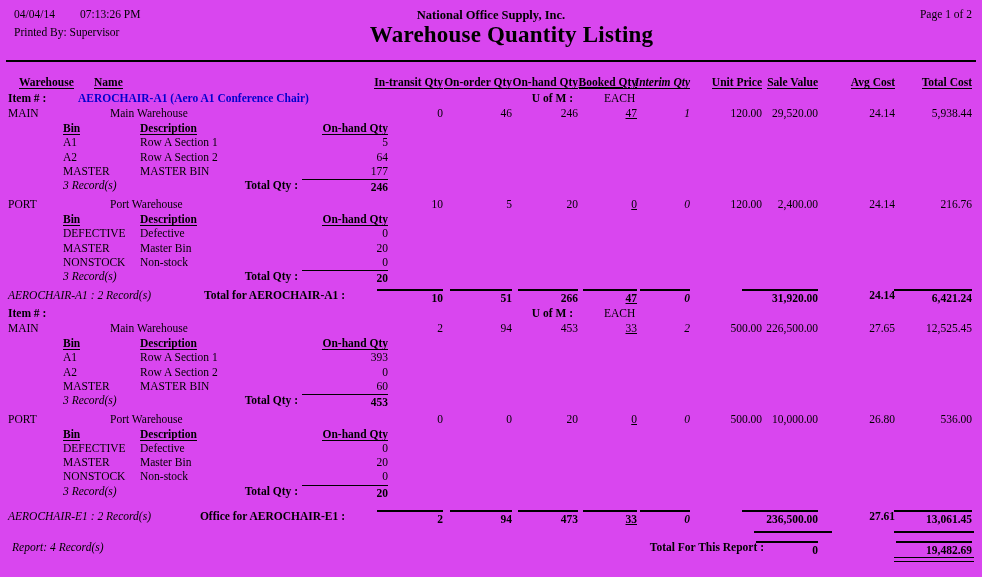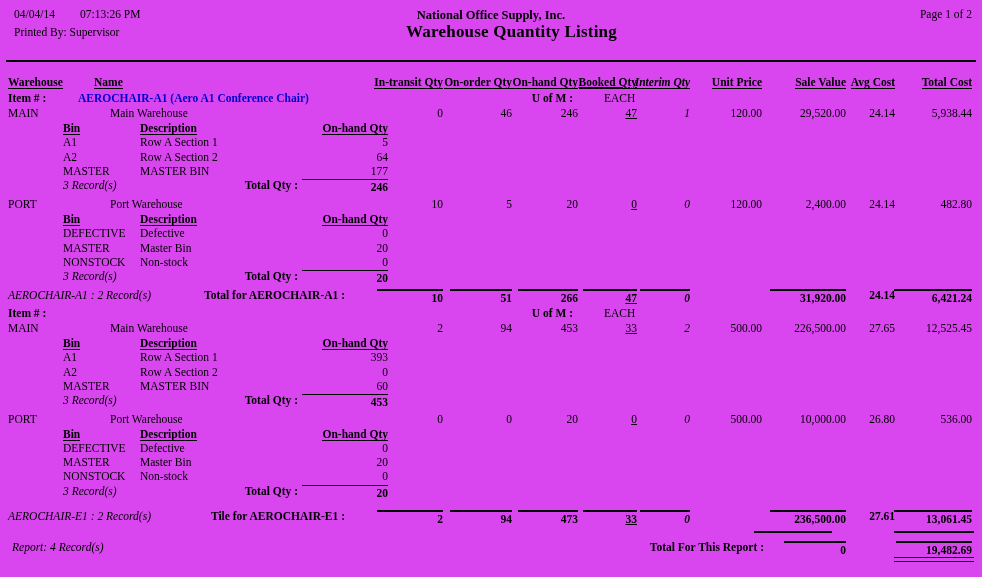--- a/index.html
+++ b/index.html
@@ -3,31 +3,31 @@
 <meta charset="utf-8">
 <style>
   html,body{margin:0;padding:0;background:#fff;}
   .page{position:relative;width:982px;height:577px;background:#d946ef;overflow:hidden;
         font-family:"Liberation Serif","DejaVu Serif",serif;color:#000;font-size:11.5px;}
   .row{position:absolute;left:0;width:100%;height:15px;}
   .cell{position:absolute;top:0;white-space:nowrap;}
   .b{font-weight:bold;}
   .i{font-style:italic;}
   .center{left:0;right:0;text-align:center;}
-  .title{font-size:17px;letter-spacing:.2px;padding-left:41px;}
+  .title{font-size:23px;letter-spacing:.2px;padding-left:41px;}
   .co{font-size:12.5px;}
   .hu{border-bottom:1px solid #000;padding-bottom:0px;}      
   .hrule{position:absolute;left:6px;right:6px;height:2px;background:#000;}
   .seg{position:absolute;height:2px;background:#000;}
   .dbl{position:absolute;height:3px;border-top:1px solid #000;border-bottom:1px solid #000;}
   
   .r1{right:539px;text-align:right;} .r2{right:470px;text-align:right;}
   .r3{right:404px;text-align:right;} .r4{right:345px;text-align:right;text-decoration:underline;}
   .r5{right:292px;text-align:right;font-style:italic;} .r6{right:220px;text-align:right;}
-  .r7{right:136px;text-align:right;} .r8{right:87px;text-align:right;}
+  .r7{right:164px;text-align:right;} .r8{right:87px;text-align:right;}
   .r9{right:10px;text-align:right;}
   .binqty{right:594px;text-align:right;}
   .ol{border-top:1px solid #000;padding-top:1px;text-align:right;}   
   .sol{border-top:2px solid #000;padding-top:1px;text-align:right;}  
   .link{color:#0000cd;font-weight:bold;}
 </style>
 </head>
 <body>
 
 <div class="page">
@@ -38,21 +38,21 @@
     <span class="cell center b co">National Office Supply, Inc.</span>
     <span class="cell" style="right:10px">Page 1 of 2</span>
   </div>
   <div class="row" style="top:26px">
     <span class="cell" style="left:14px">Printed By: Supervisor</span>
     <span class="cell center b title" style="top:-4px">Warehouse Quantity Listing</span>
   </div>
   <div class="hrule" style="top:60px"></div>
 
   <div class="row" style="top:76px">
-    <span class="cell b hu" style="left:8px">Warehouse</span>
+    <span class="cell b hu" style="left:19px">Warehouse</span>
     <span class="cell b hu" style="left:94px">Name</span>
     <span class="cell b hu r1">In-transit Qty</span>
     <span class="cell b hu r2">On-order Qty</span>
     <span class="cell b hu r3">On-hand Qty</span>
     <span class="cell b hu r4">Booked Qty</span>
     <span class="cell b hu r5">Interim Qty</span>
     <span class="cell b hu r6">Unit Price</span>
     <span class="cell b hu r7">Sale Value</span>
     <span class="cell b hu r8">Avg Cost</span>
     <span class="cell b hu r9">Total Cost</span>
@@ -108,21 +108,21 @@
     <span class="cell" style="left:8px">PORT</span>
     <span class="cell" style="left:110px">Port Warehouse</span>
     <span class="cell r1">10</span>
     <span class="cell r2">5</span>
     <span class="cell r3">20</span>
     <span class="cell r4">0</span>
     <span class="cell r5">0</span>
     <span class="cell r6">120.00</span>
     <span class="cell r7">2,400.00</span>
     <span class="cell r8">24.14</span>
-    <span class="cell r9">482.80</span>
+    <span class="cell r9">216.76</span>
   </div>
   <div class="row" style="top:213px">
     <span class="cell b hu" style="left:63px">Bin</span>
     <span class="cell b hu" style="left:140px">Description</span>
     <span class="cell b hu binqty">On-hand Qty</span>
   </div>
   <div class="row" style="top:227px">
     <span class="cell" style="left:63px">DEFECTIVE</span>
     <span class="cell" style="left:140px">Defective</span>
     <span class="cell binqty">0</span>
@@ -235,21 +235,21 @@
     <span class="cell binqty">0</span>
   </div>
   <div class="row" style="top:485px">
     <span class="cell i" style="left:63px">3 Record(s)</span>
     <span class="cell b" style="right:684px">Total Qty :</span>
     <span class="cell b ol binqty" style="width:86px">20</span>
   </div>
 
   <div class="row" style="top:510px">
     <span class="cell i" style="left:8px">AEROCHAIR-E1 : 2 Record(s)</span>
-    <span class="cell b" style="right:637px">Tile for AEROCHAIR-E1 :</span>
+    <span class="cell b" style="right:637px">Office for AEROCHAIR-E1 :</span>
     <span class="cell b sol r1" style="width:66px">2</span>
     <span class="cell b sol r2" style="width:62px">94</span>
     <span class="cell b sol r3" style="width:60px">473</span>
     <span class="cell b sol r4" style="width:54px">33</span>
     <span class="cell b sol r5" style="width:50px">0</span>
     <span class="cell b sol r7" style="width:76px">236,500.00</span>
     <span class="cell b r8">27.61</span>
     <span class="cell b sol r9" style="width:78px">13,061.45</span>
   </div>
 

